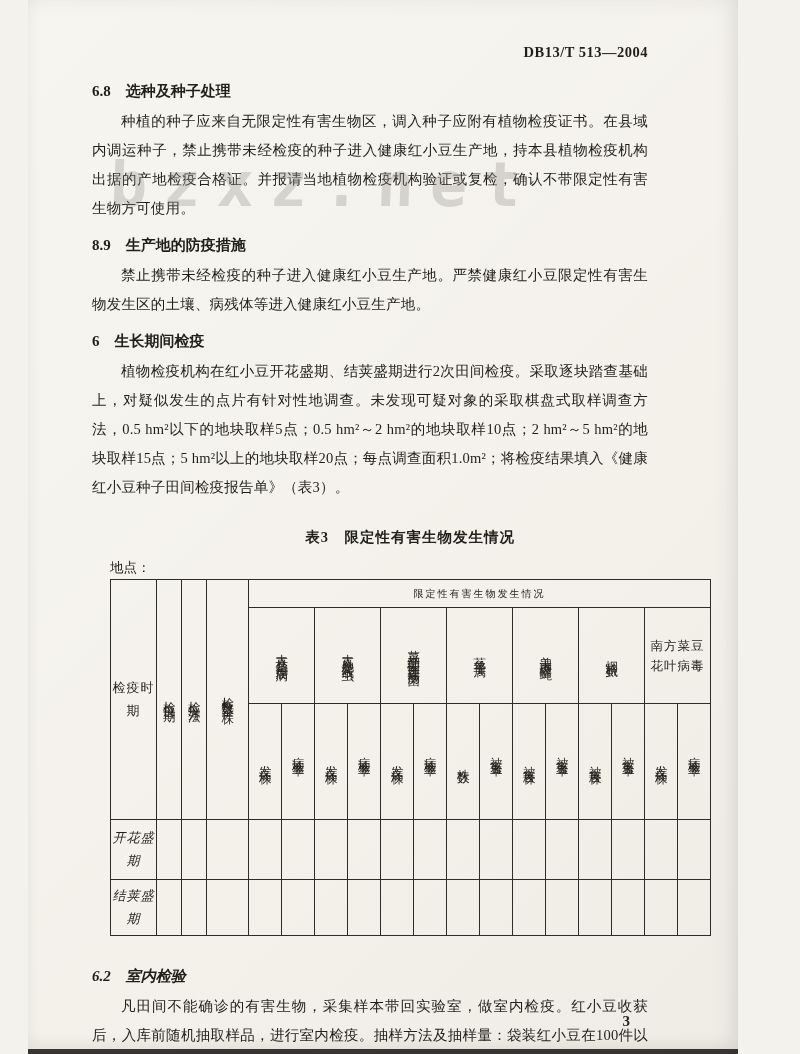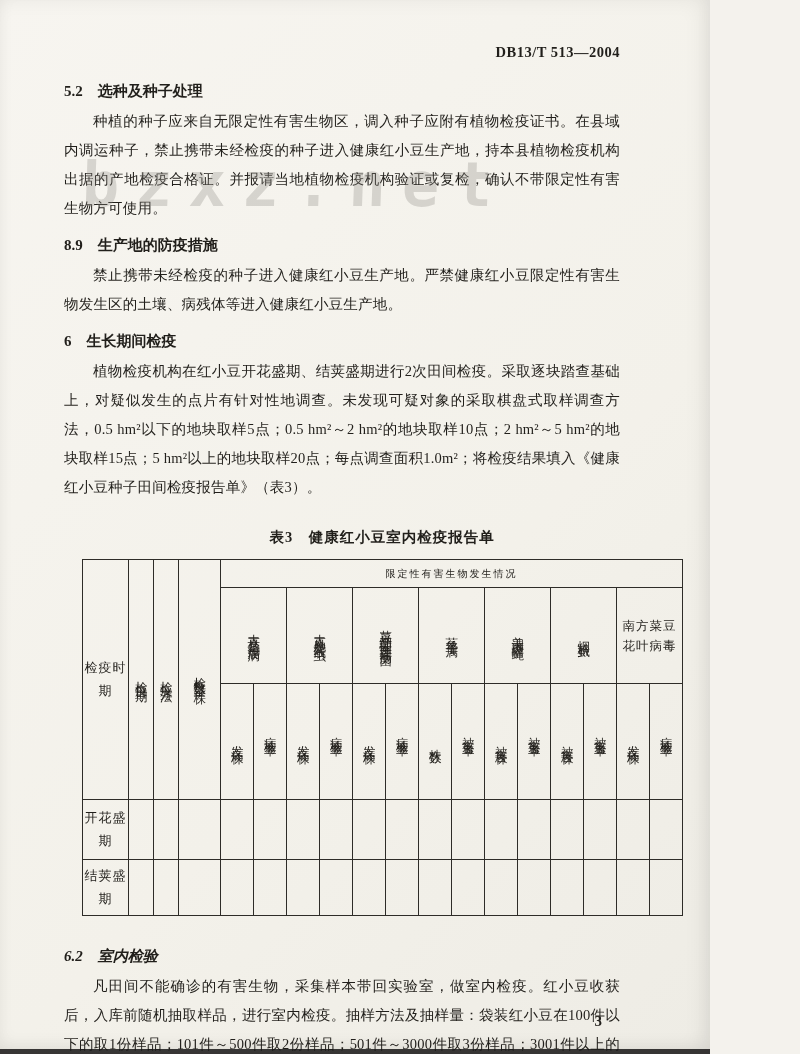--- a/index.html
+++ b/index.html
@@ -3,20 +3,21 @@
 <meta charset="utf-8">
 <style>
   *{margin:0;padding:0;box-sizing:border-box;}
   html,body{width:800px;height:1054px;font-family:"Liberation Serif","DejaVu Serif",serif;}
   body{background:#f4f2ed;color:#211f1b;overflow:hidden;}
   .page{
     position:relative;width:710px;height:1054px;
     background:linear-gradient(135deg,#f7f5f0 0%,#f3f1ea 60%,#eeece5 100%);
     box-shadow:inset -8px 0 20px rgba(0,0,0,.06), inset 0 -10px 16px rgba(0,0,0,.05);
     padding:44px 90px 0 64px;
+    margin-left:28px;
   }
   .doc-number{
     text-align:right;font-size:14.5px;font-weight:bold;letter-spacing:.5px;margin-bottom:16px;
   }
   .watermark{
     position:absolute;left:82px;top:148px;
     font-family:"DejaVu Sans Mono",monospace;font-size:62px;font-weight:bold;
     letter-spacing:16px;color:#8f8c86;opacity:.30;pointer-events:none;z-index:3;
     transform:skewX(-2deg);
   }
@@ -43,51 +44,52 @@
   tr.sub-row{height:116px;}
   tr.data-row-1{height:60px;}
   tr.data-row-2{height:56px;}
   .span-h{letter-spacing:2px;font-size:10px;}
   .vtext{
     writing-mode:vertical-rl;text-orientation:upright;
     letter-spacing:3px;display:inline-block;line-height:1.15;
   }
   .gname{max-height:54px;font-size:12.5px;}
   .hwrap{display:inline-block;width:58px;line-height:1.6;letter-spacing:1px;}
-  .rowlabel{font-size:13px;line-height:1.7;letter-spacing:1px;}
+  .rowlabel{font-size:13px;line-height:1.7;letter-spacing:1px;font-style:italic;}
   .corner-lbl{font-size:13px;line-height:1.7;letter-spacing:1px;}
   .page-number{
     position:absolute;right:108px;bottom:24px;font-size:15px;font-weight:bold;
   }
   .scan-edge{
     position:absolute;left:0;right:0;bottom:0;height:5px;background:#191817;opacity:.85;
   }
   .sec-6-2{margin-top:26px;font-style:italic;}
 </style>
 </head>
 <body>
 
 <div class="page">
 
   <div class="doc-number">DB13/T 513—2004</div>
 
   <div class="watermark">bzxz.net</div>
 
-  <div class="heading">5.2　选种及种子处理</div>
+  <div class="heading">6.8　选种及种子处理</div>
   <p class="para">种植的种子应来自无限定性有害生物区，调入种子应附有植物检疫证书。在县域内调运种子，禁止携带未经检疫的种子进入健康红小豆生产地，持本县植物检疫机构出据的产地检疫合格证。并报请当地植物检疫机构验证或复检，确认不带限定性有害生物方可使用。</p>
 
   <div class="heading">8.9　生产地的防疫措施</div>
   <p class="para">禁止携带未经检疫的种子进入健康红小豆生产地。严禁健康红小豆限定性有害生物发生区的土壤、病残体等进入健康红小豆生产地。</p>
 
   <div class="heading">6　生长期间检疫</div>
 
   <p class="para">植物检疫机构在红小豆开花盛期、结荚盛期进行2次田间检疫。采取逐块踏查基础上，对疑似发生的点片有针对性地调查。未发现可疑对象的采取棋盘式取样调查方法，0.5 hm²以下的地块取样5点；0.5 hm²～2 hm²的地块取样10点；2 hm²～5 hm²的地块取样15点；5 hm²以上的地块取样20点；每点调查面积1.0m²；将检疫结果填入《健康红小豆种子田间检疫报告单》（表3）。</p>
 
   <div class="table-block">
-    <div class="table-caption">表3　健康红小豆室内检疫报告单</div>
+    <div class="table-caption">表3　限定性有害生物发生情况</div>
+    <div class="table-location">地点：</div>
 
     <table class="report">
       <colgroup>
         <col style="width:46px">
           <col style="width:25px">
           <col style="width:25px">
           <col style="width:42px">
         <col span="14" style="width:33px">
       </colgroup>
       <tbody>

